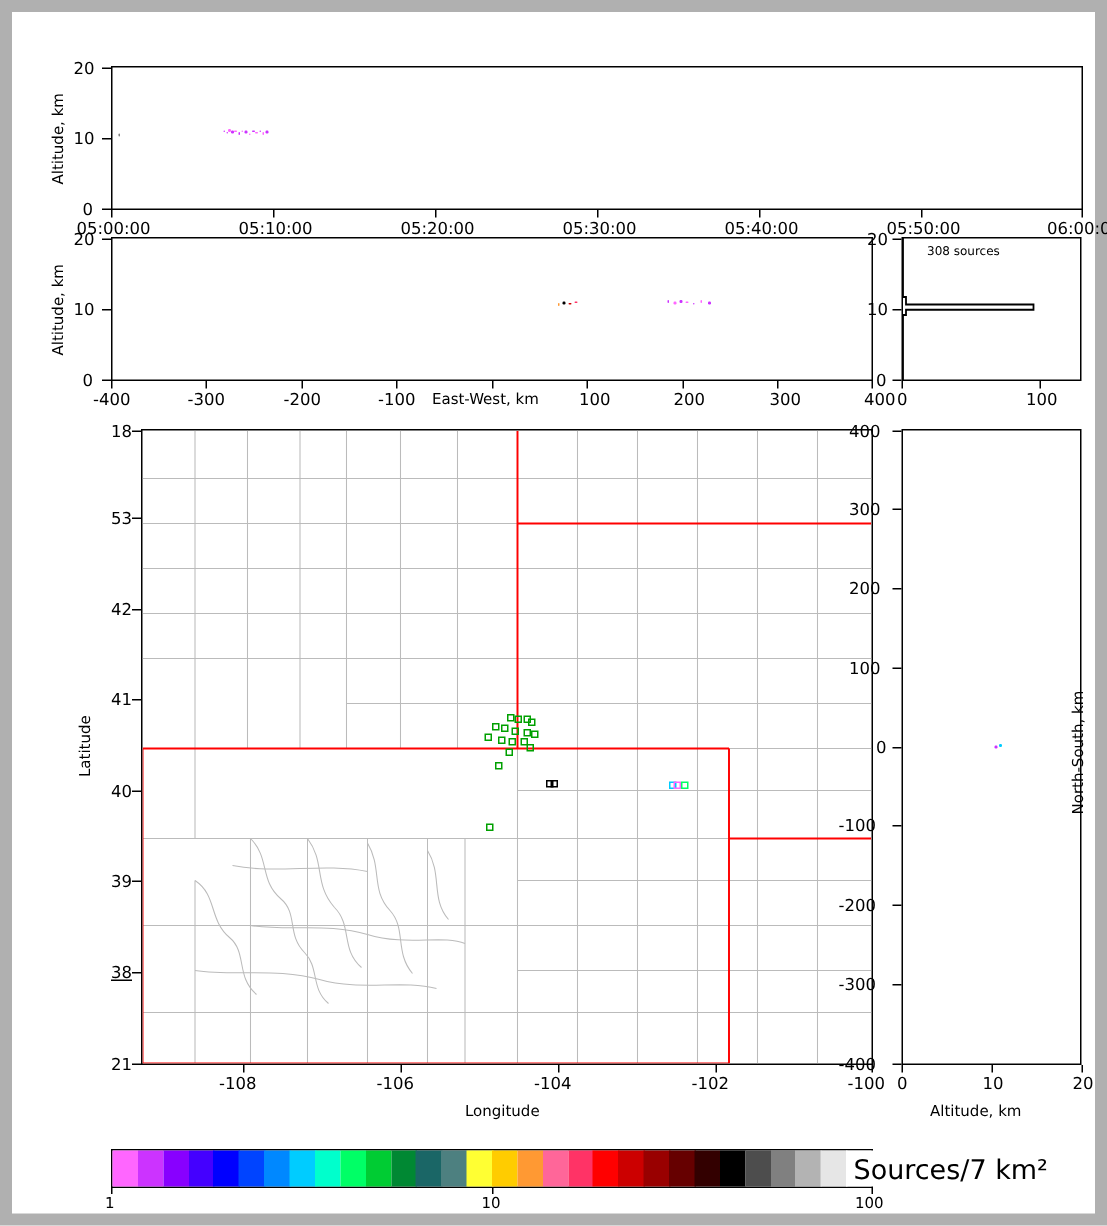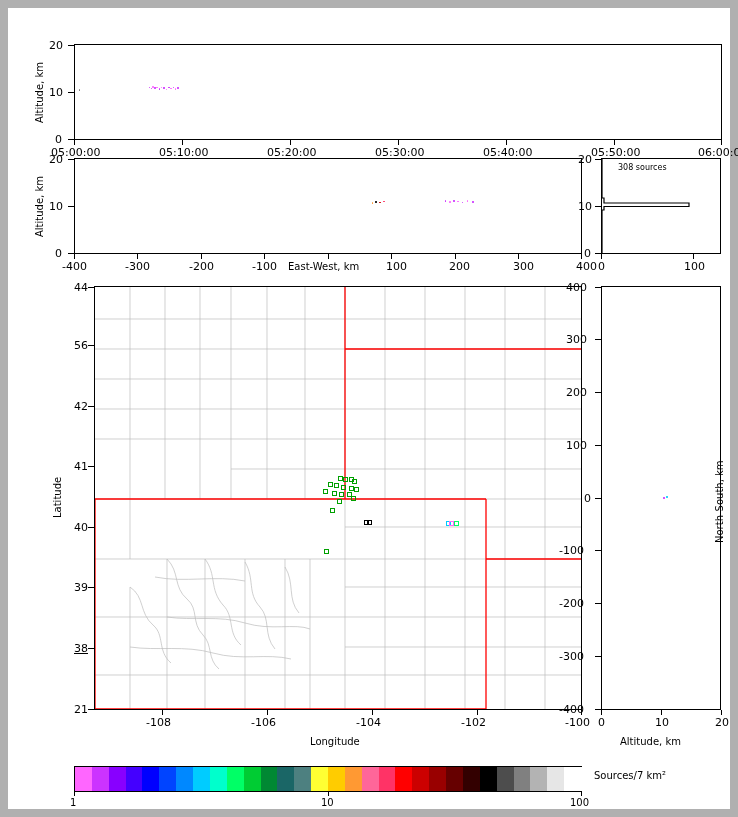--- a/index.html
+++ b/index.html
@@ -211,22 +211,22 @@
   <div class="tick" style="left:80px;top:458px;width:6px;height:1px;"></div>
   <div class="tick" style="left:80px;top:398px;width:6px;height:1px;"></div>
   <div class="tick" style="left:80px;top:337px;width:6px;height:1px;"></div>
   <div class="tick" style="left:80px;top:279px;width:6px;height:1px;"></div>
   <div class="ticklbl" style="left:66px;top:695px;">21</div>
   <div class="ticklbl" style="left:66px;top:634px;text-decoration:underline;">38</div>
   <div class="ticklbl" style="left:66px;top:573px;">39</div>
   <div class="ticklbl" style="left:66px;top:513px;">40</div>
   <div class="ticklbl" style="left:66px;top:452px;">41</div>
   <div class="ticklbl" style="left:66px;top:392px;">42</div>
-  <div class="ticklbl" style="left:66px;top:331px;">56</div>
-  <div class="ticklbl" style="left:66px;top:273px;">44</div>
+  <div class="ticklbl" style="left:66px;top:331px;">53</div>
+  <div class="ticklbl" style="left:66px;top:273px;">18</div>
   <div class="axlbl vert" style="left:44px;top:510px;transform:rotate(-90deg);">Latitude</div>
 
   <div class="tick" style="left:154px;top:702px;width:1px;height:5px;"></div>
   <div class="tick" style="left:259px;top:702px;width:1px;height:5px;"></div>
   <div class="tick" style="left:364px;top:702px;width:1px;height:5px;"></div>
   <div class="tick" style="left:469px;top:702px;width:1px;height:5px;"></div>
   <div class="tick" style="left:573px;top:702px;width:1px;height:5px;"></div>
   <div class="ticklbl" style="left:138px;top:708px;">-108</div>
   <div class="ticklbl" style="left:243px;top:708px;">-106</div>
   <div class="ticklbl" style="left:348px;top:708px;">-104</div>
@@ -321,15 +321,15 @@
       <div class="abs" style="left: 455.4px; top: 0px; width: 17.4667px; height: 24px; background: rgb(179, 179, 179);"></div>
       <div class="abs" style="left: 472.267px; top: 0px; width: 17.4667px; height: 24px; background: rgb(230, 230, 230);"></div>
       <div class="abs" style="left: 489.133px; top: 0px; width: 17.4667px; height: 24px; background: rgb(255, 255, 255);"></div>
     </div>
   <div class="tick" style="left:66px;top:784px;width:1px;height:4px;"></div>
   <div class="tick" style="left:320px;top:784px;width:1px;height:4px;"></div>
   <div class="tick" style="left:573px;top:784px;width:1px;height:4px;"></div>
   <div class="cbl" style="left:62px;top:789px;">1</div>
   <div class="cbl" style="left:313px;top:789px;">10</div>
   <div class="cbl" style="left:562px;top:789px;">100</div>
-  <div class="axlbl" style="left:586px;top:762px;font-size:10px;">Sources/7 km²</div>
+  <div class="axlbl" style="left:561px;top:762px;font-size:18px;">Sources/7 km²</div>
 
 </div>
 
 </body></html>

